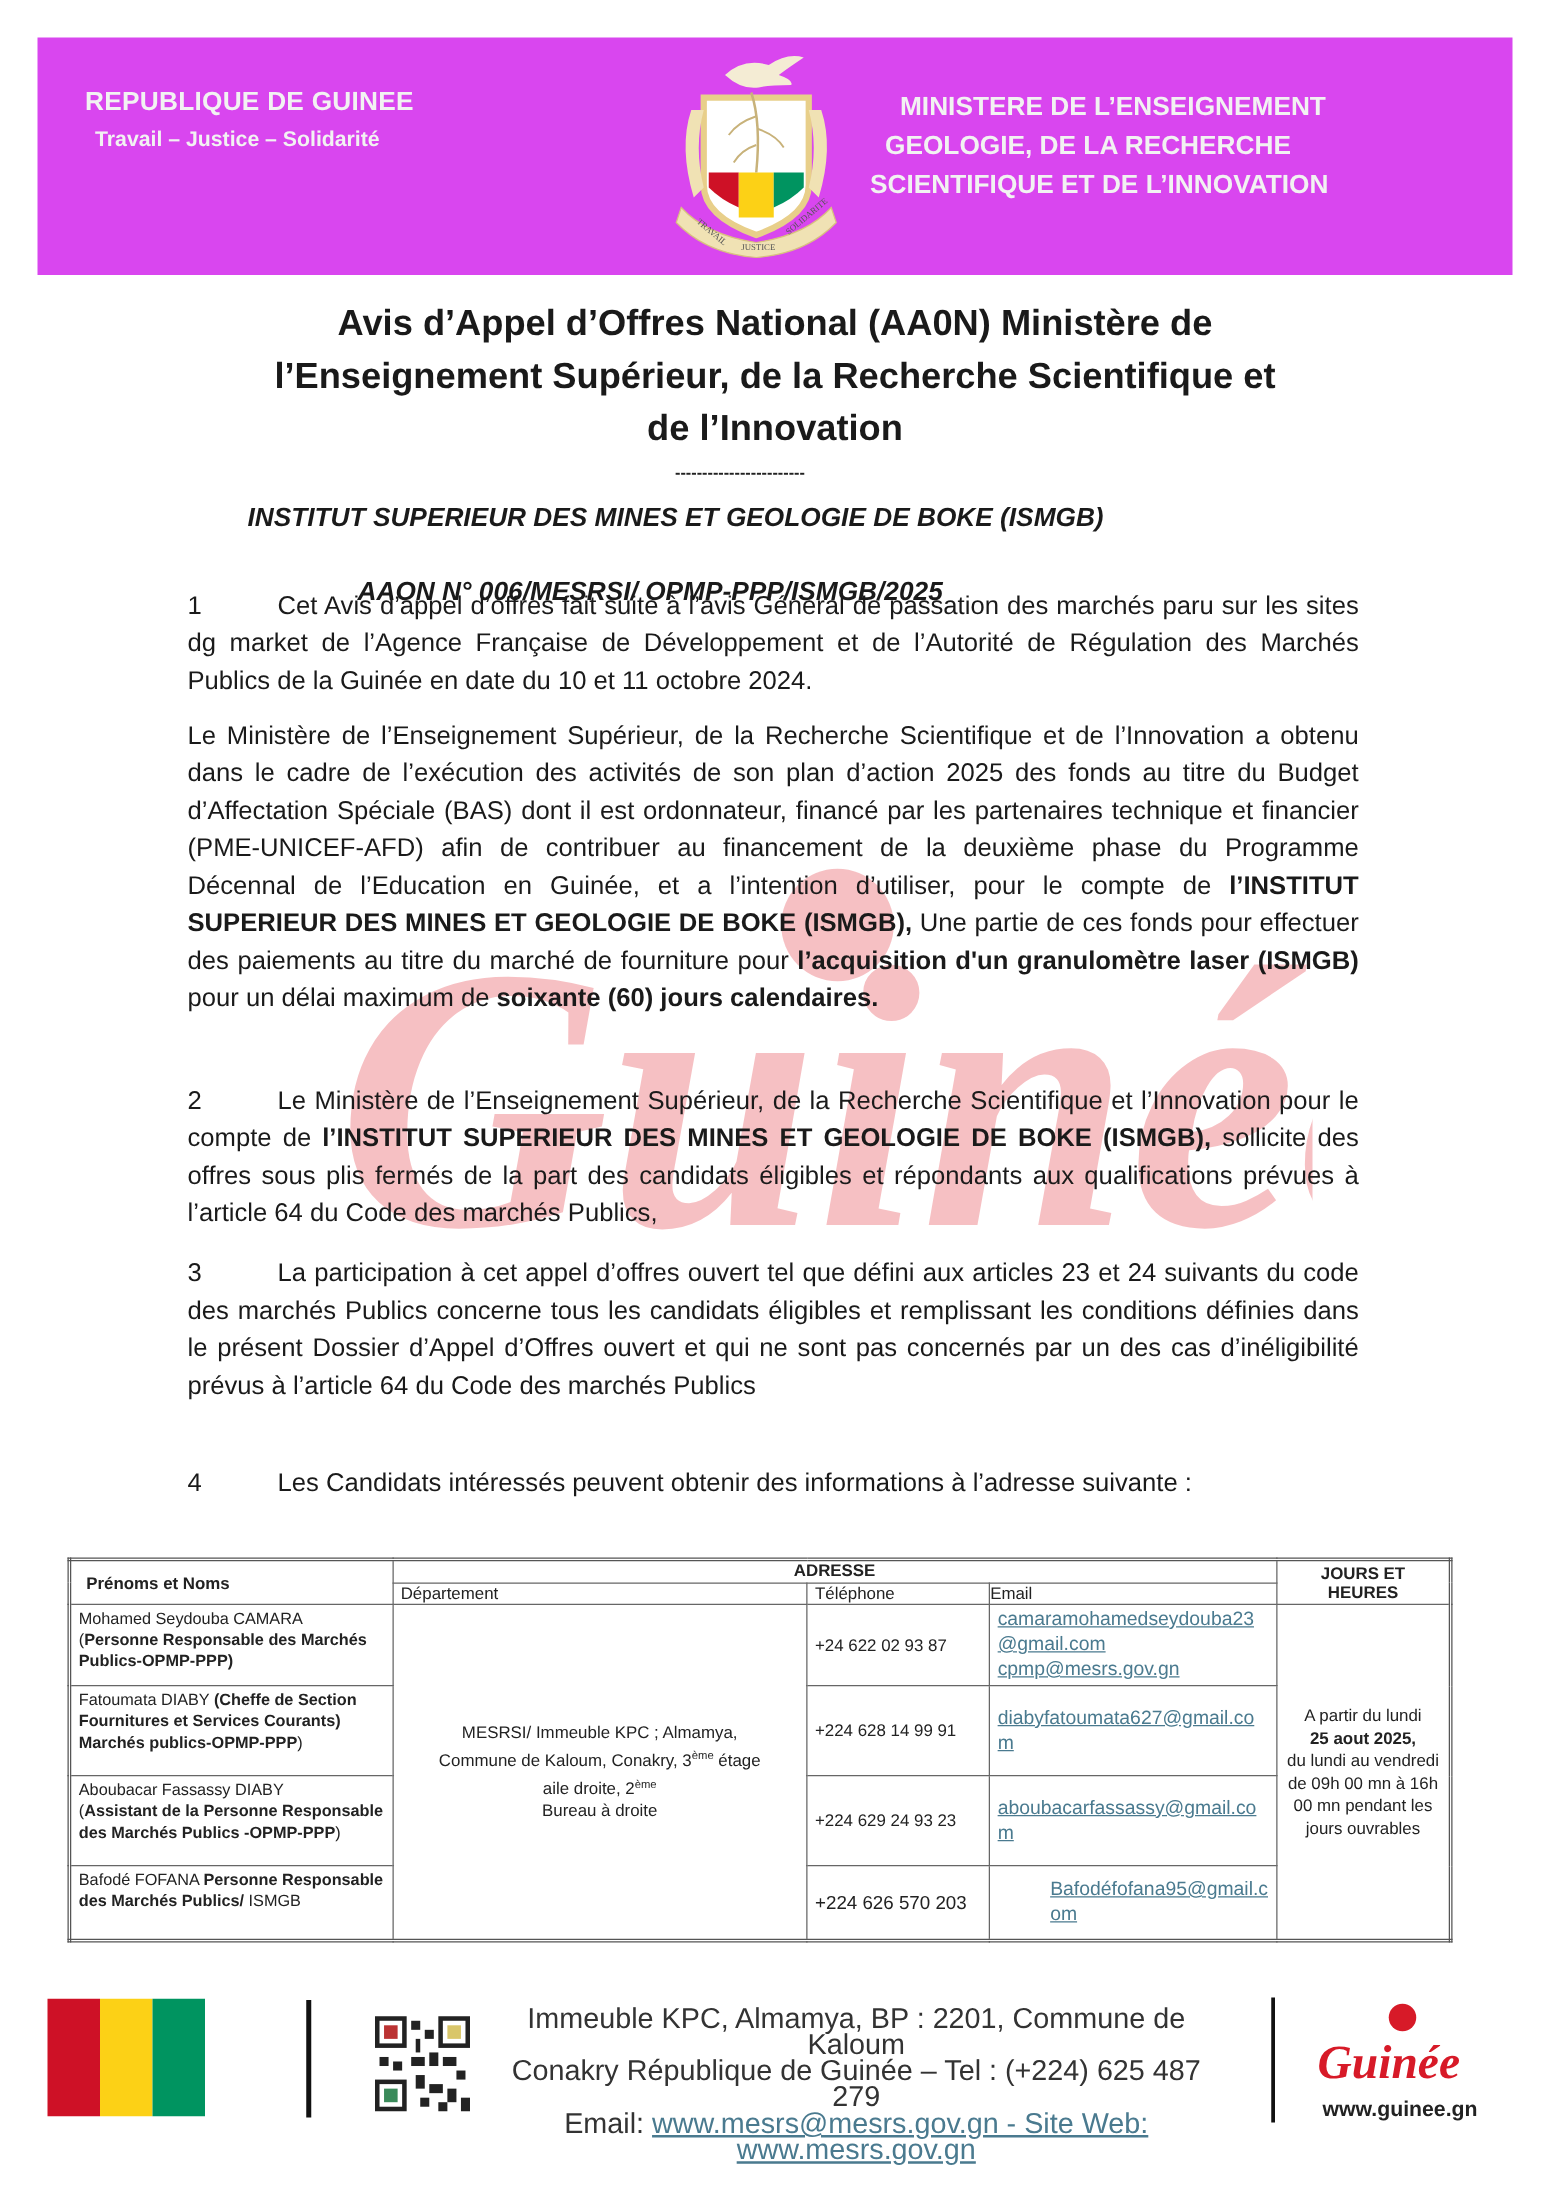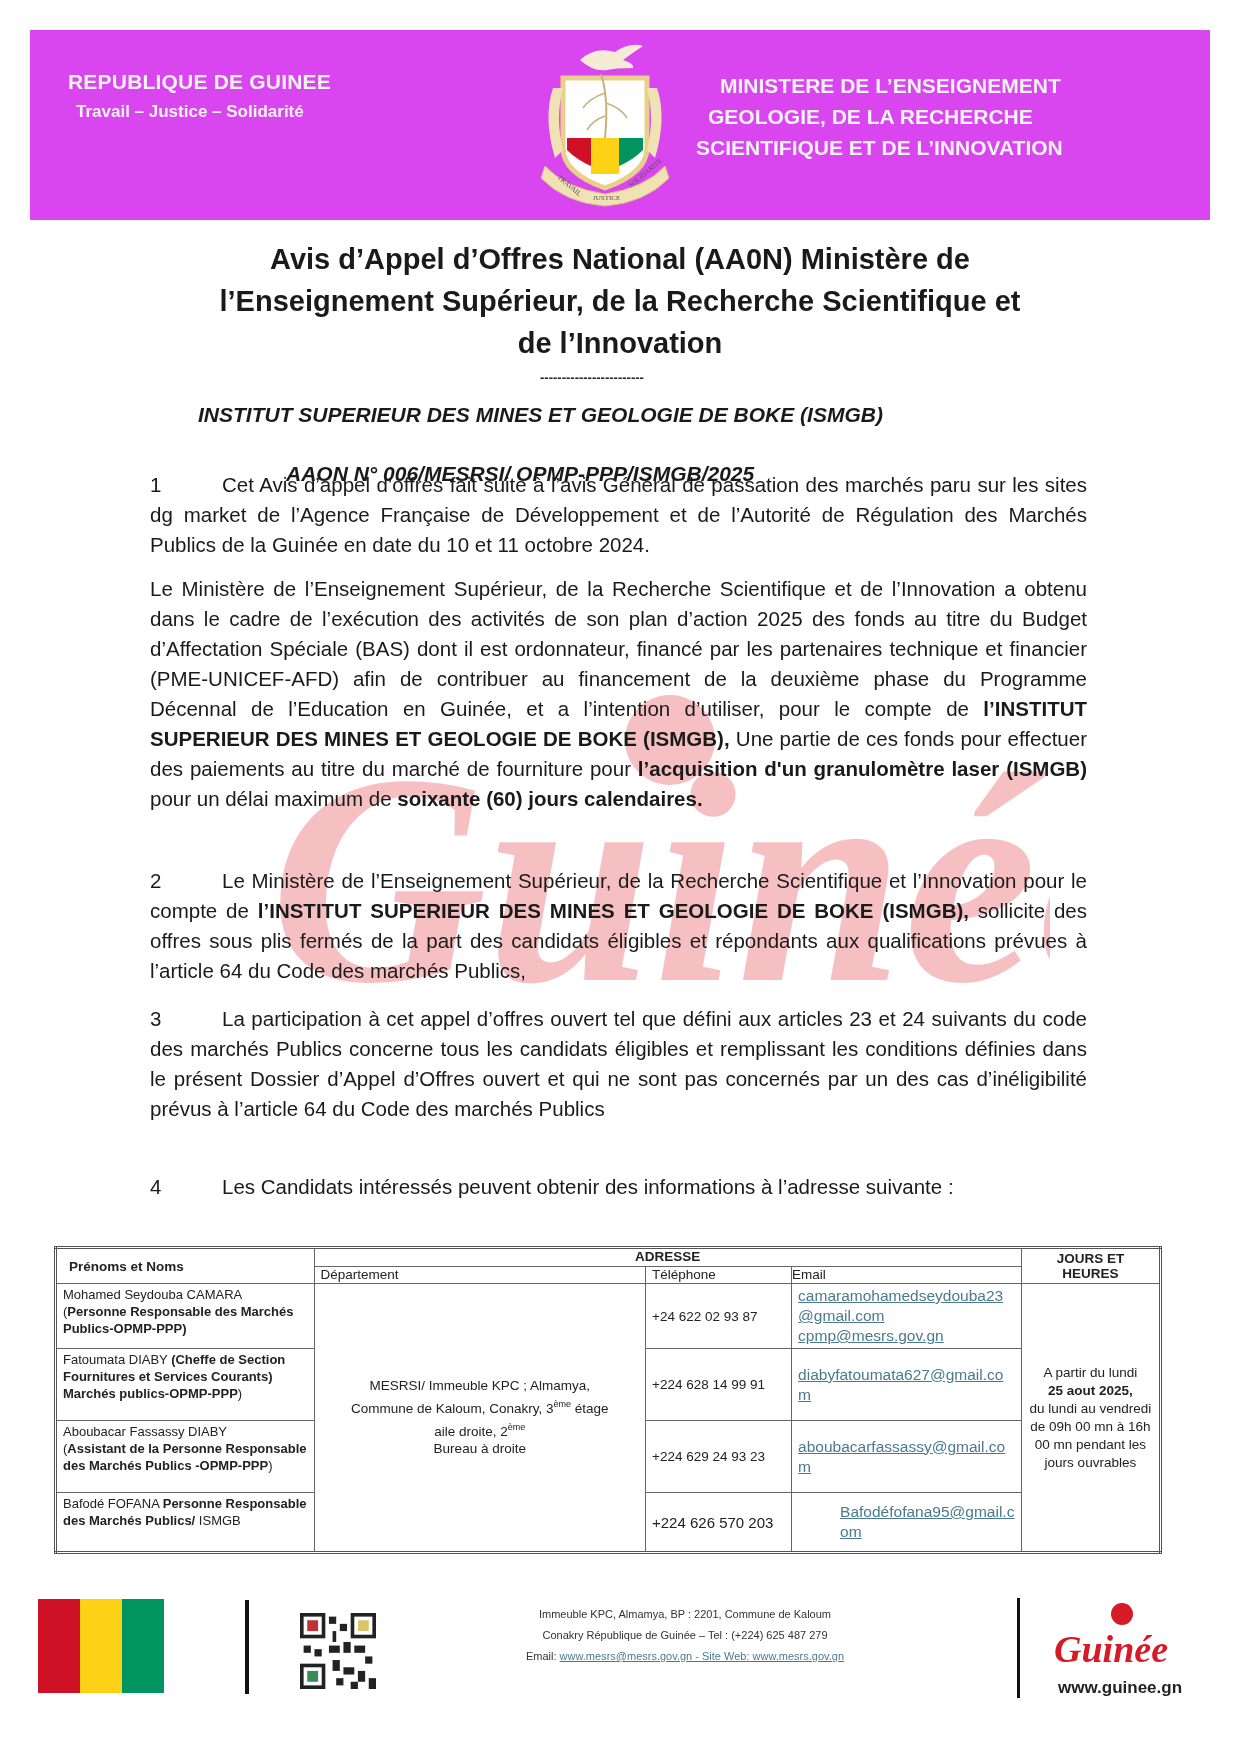--- a/index.html
+++ b/index.html
@@ -45,21 +45,21 @@
   td.tel { vertical-align: middle !important; }
   td.mail a { color: #4a7a8f; text-decoration: underline; font-size: 15.5px; line-height: 20px; word-break: break-all; }
   td.days { text-align: center !important; vertical-align: middle !important; line-height: 18px; }
   sup { font-size: 9px; }
 
   
   .flag { position: absolute; left: 38px; top: 1599px; width: 126px; height: 94px; display: flex; }
   .flag span { flex: 1; }
   .vbar { position: absolute; width: 4px; background: #111; }
   .qr { position: absolute; left: 300px; top: 1612px; width: 76px; height: 78px; }
-  .foot-text { position: absolute; left: 400px; top: 1604px; width: 570px; text-align: center; font-size: 11px; line-height: 21px; color: #333; }
+  .foot-text { position: absolute; left: 400px; top: 1604px; width: 570px; text-align: center; font-size: 23px; line-height: 21px; color: #333; }
   .foot-text a { color: #4a7a8f; text-decoration: underline; }
   .guinee-logo { position: absolute; left: 1050px; top: 1600px; width: 130px; height: 70px; }
   .guinee-url { position: absolute; left: 1058px; top: 1678px; font-size: 17px; font-weight: bold; color: #222; }
 </style>
 </head>
 <body>
 
 <div class="banner">
   <div class="left">
     <div class="rep">REPUBLIQUE DE GUINEE</div>

